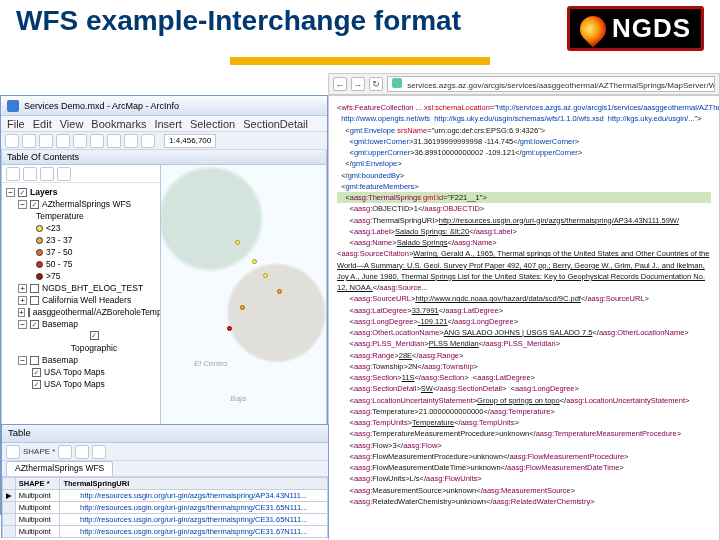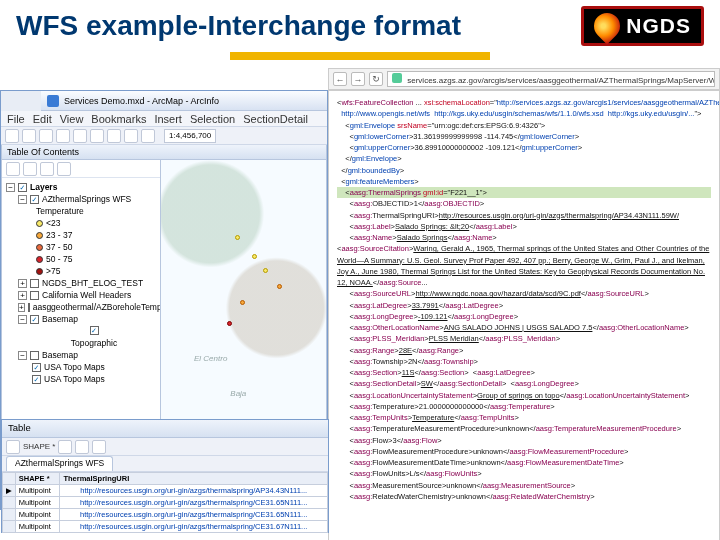--- a/index.html
+++ b/index.html
@@ -1,43 +1,43 @@
 <!DOCTYPE html>
 <html><head>
 <meta charset="utf-8">
 <style>
   * { margin: 0; padding: 0; box-sizing: border-box; font-family: Tahoma, Arial, sans-serif; }
   body { width: 720px; height: 540px; background: #fff; overflow: hidden; position: relative; }
 
-  .slide-header { display:flex; align-items:center; justify-content:space-between; padding:6px 16px 2px 16px; }
+  .slide-header { display:flex; align-items:flex-start; justify-content:space-between; padding:6px 16px 2px 16px; }
   .slide-title { font-size: 28px; font-weight: 700; color: #003870; line-height: 1.06; }
   .logo-box { background:#000; padding:4px 10px; display:flex; align-items:center; border-radius:3px; border:3px solid #a90e0e; }
   .logo-flame { width:26px; height:26px; border-radius:50% 50% 50% 0; background: radial-gradient(circle at 40% 40%, #ffdc5c 10%, #ff8c00 45%, #c21a0e 80%); transform:rotate(-45deg); margin-right:6px;}
-  .logo-text { color:#fff; font-size:21px; font-weight:700; letter-spacing:1px; }
+  .logo-text { color:#fff; font-size:26px; font-weight:700; letter-spacing:1px; }
   .accent-bar { height:8px; width:260px; background:#f0b400; margin-left:230px; margin-top:4px; }
 
   .content { position:relative; margin-top:8px; }
 
   
   .url-bar { position:absolute; top:0; left:328px; right:0; height:22px; background:#f2f2f2; border:1px solid #ccc; display:flex; align-items:center; padding:0 4px; font-size:9px; gap:4px; }
   .nav-btn { width:14px; height:14px; border:1px solid #bbb; border-radius:2px; display:flex; align-items:center; justify-content:center; font-size:9px; color:#555; background:#fff;}
   .url-field { flex:1; padding:1px 4px; border:1px solid #bbb; background:#fff; font-size:8px; color:#333; white-space:nowrap; overflow:hidden; }
   .site-icon { width:10px; height:10px; background:#5c9; border-radius:2px; margin-right:3px; display:inline-block;}
 
   
   .xml-panel { position:absolute; top:22px; left:328px; right:0; bottom:-480px; background:#fff; border:1px solid #ccc; padding:6px 8px; font-family:Consolas,monospace; font-size:7.5px; line-height:1.5; overflow:hidden; color:#111; }
   .tag { color:#880050; }
   .attr { color:#c00020; }
   .val { color:#111;text-decoration:underline; }
   .gml { color:#0040b0; }
   .xml-panel div { white-space: pre; }
 
   
   .arcmap { position:absolute; top:22px; left:0; width:328px; height:420px; border:1px solid #7a9ccc; background:#e8edf5; font-size:9px; }
-  .arcmap-title { background:linear-gradient(#fafcff,#d8e2f2); height:20px; border-bottom:1px solid #b7c6de; display:flex; align-items:center; padding:0 6px;margin-left:40px; }
+  .arcmap-title { background:linear-gradient(#fafcff,#d8e2f2); height:20px; border-bottom:1px solid #b7c6de; display:flex; align-items:center; padding:0 6px; }
   .arcmap-title-icon{ width:12px; height:12px; background:#3a7bd5; border-radius:2px; margin-right:5px;}
   .menubar { background:#f3f5fa; height:16px; border-bottom:1px solid #cfd8e8; display:flex; gap:8px; padding:0 6px; align-items:center; color:#333; font-size:11px;}
   .toolbar { background:#eef1f8; height:18px; border-bottom:1px solid #cfd8e8; display:flex; align-items:center; gap:3px; padding:0 4px;}
   .tbtn { width:14px; height:14px; border:1px solid #c0c8d8; background:#fff; border-radius:2px;}
   .scale-box { margin-left:6px; border:1px solid #c0c8d8; background:#fff; font-size:8px; padding:0 4px; height:14px; display:flex; align-items:center;}
   .pane-title{ background:linear-gradient(#eef3fb,#d6e1f1); border:1px solid #b7c6de; border-top:none; padding:2px 5px; font-size:9px;}
   .arcmap-body { display:flex; height:270px; }
   .toc { width:160px; background:#fff; border:1px solid #b7c6de; border-top:none; overflow:hidden; }
   .toc-tools { height:18px; border-bottom:1px solid #dde4f0; display:flex; align-items:center; gap:3px; padding:0 4px;}
   .toc-items { padding:3px 4px; font-size:8.5px; }

